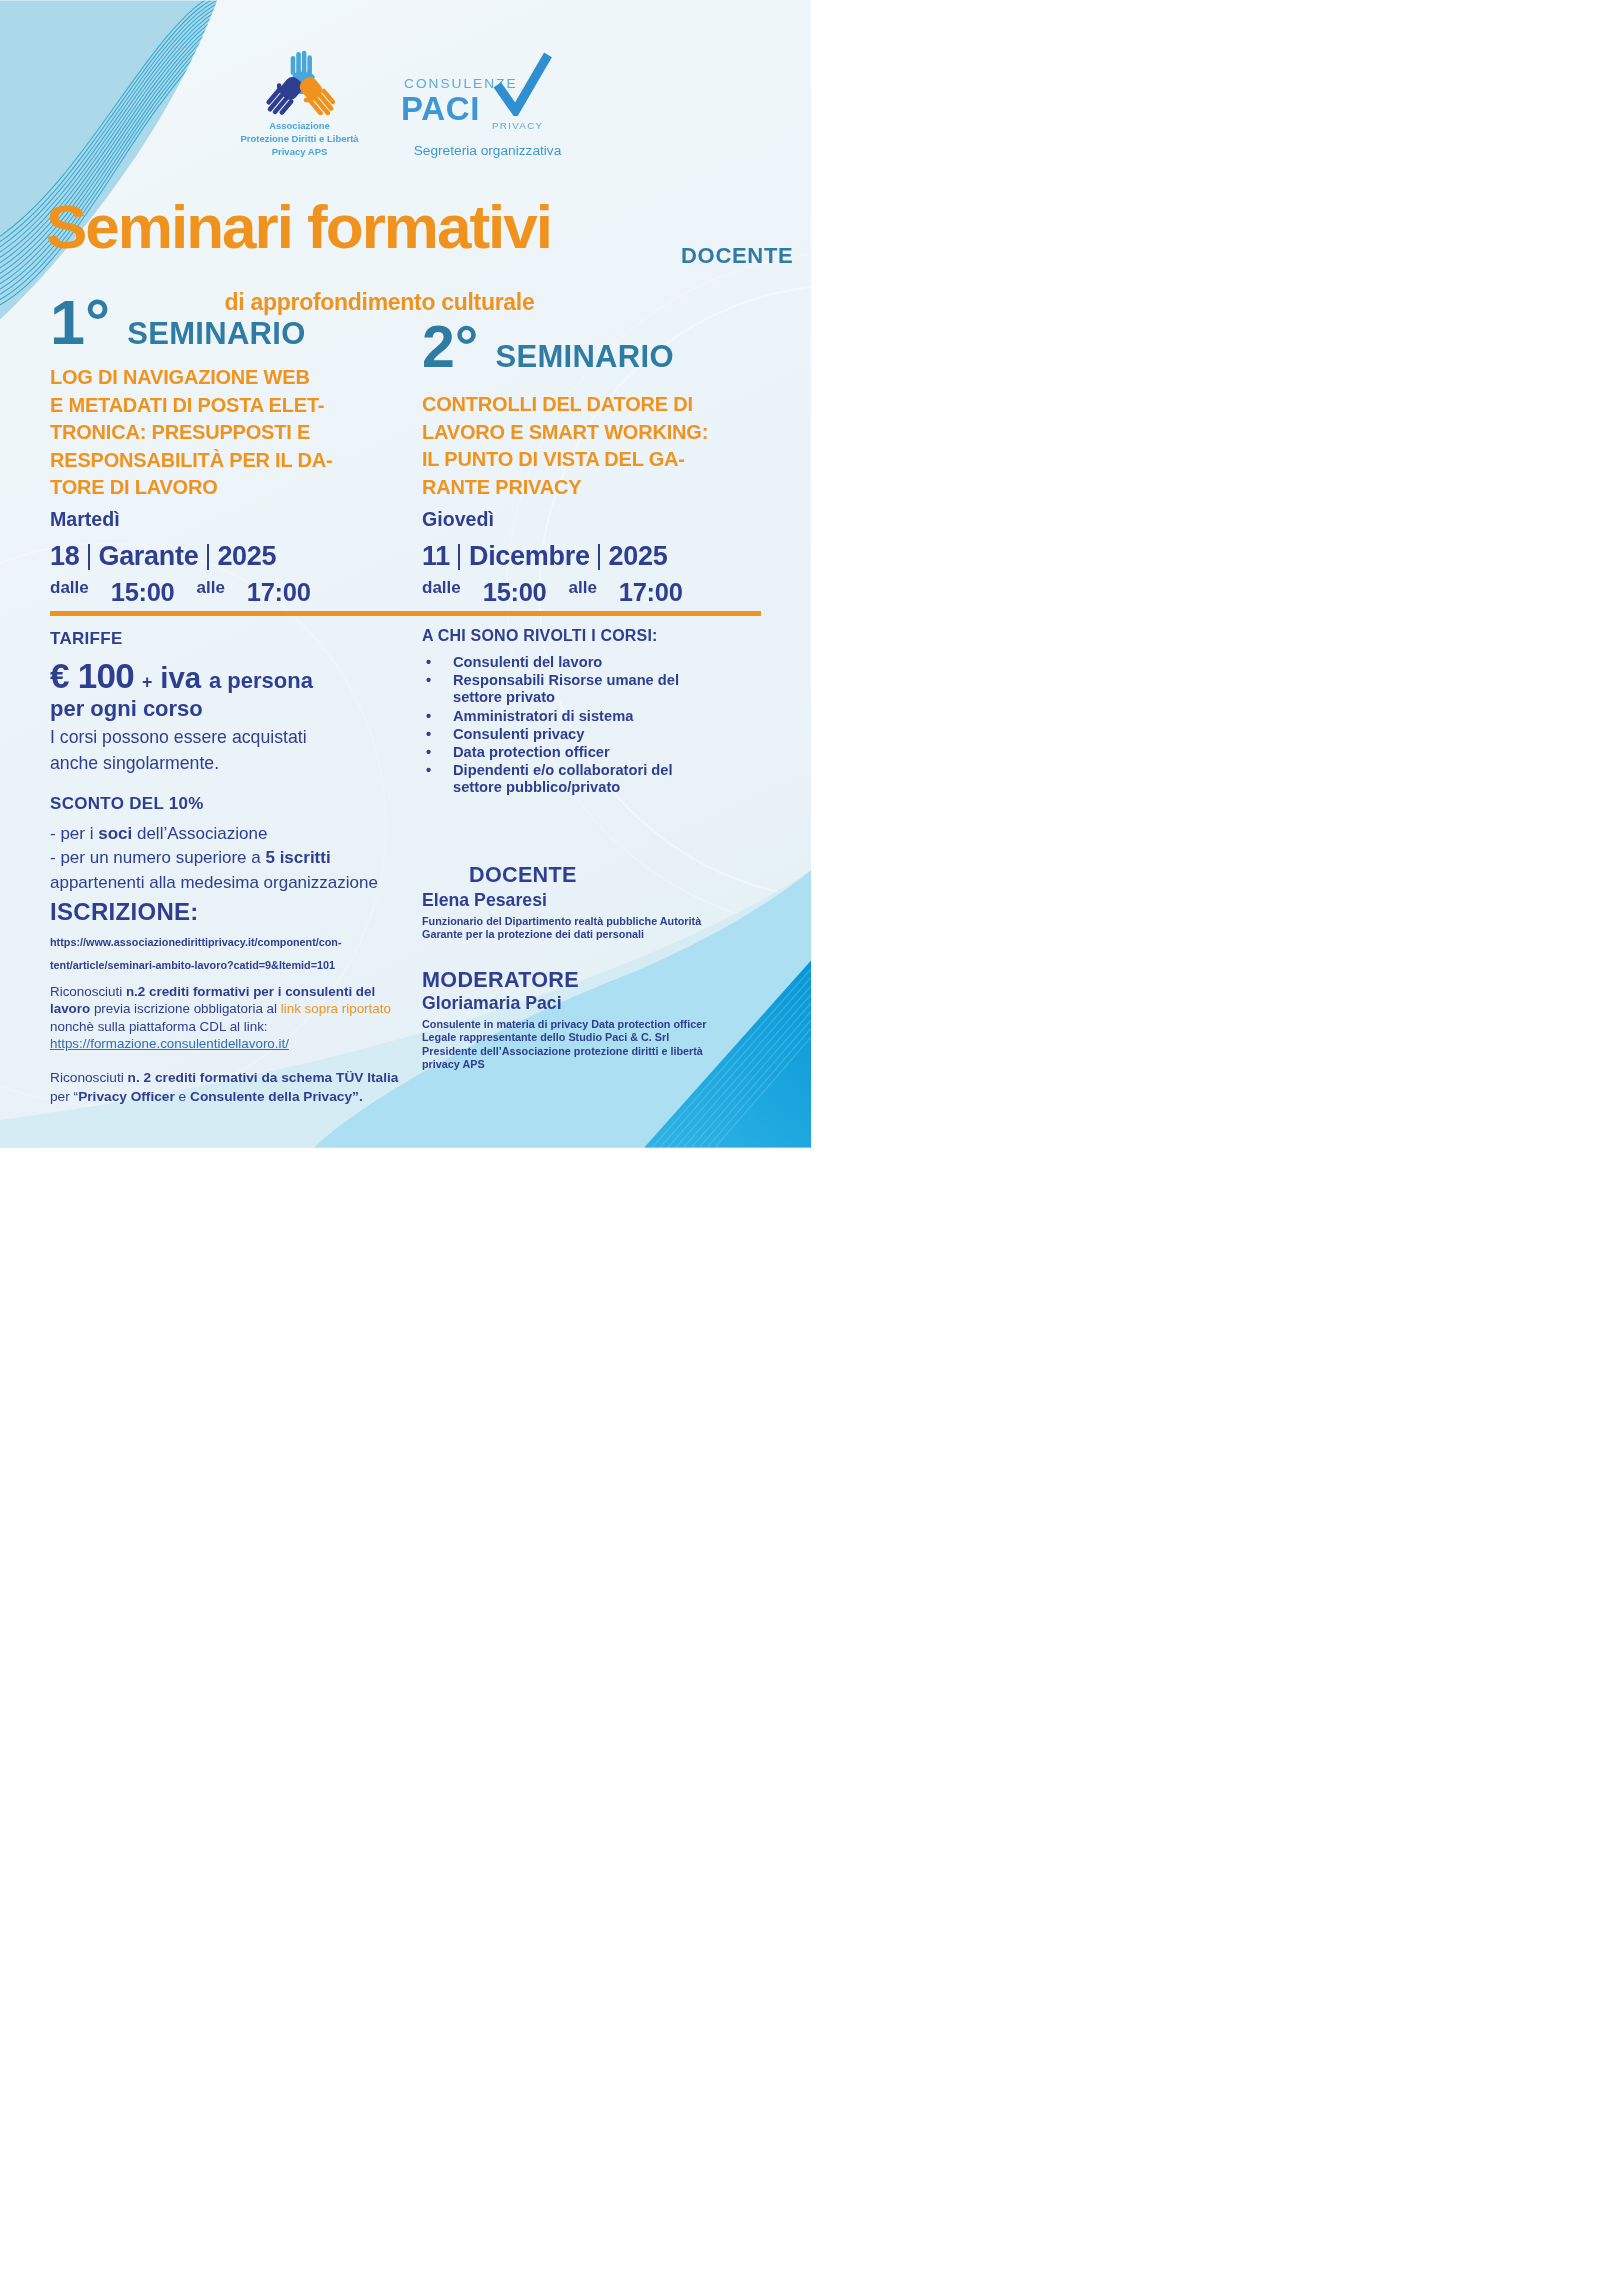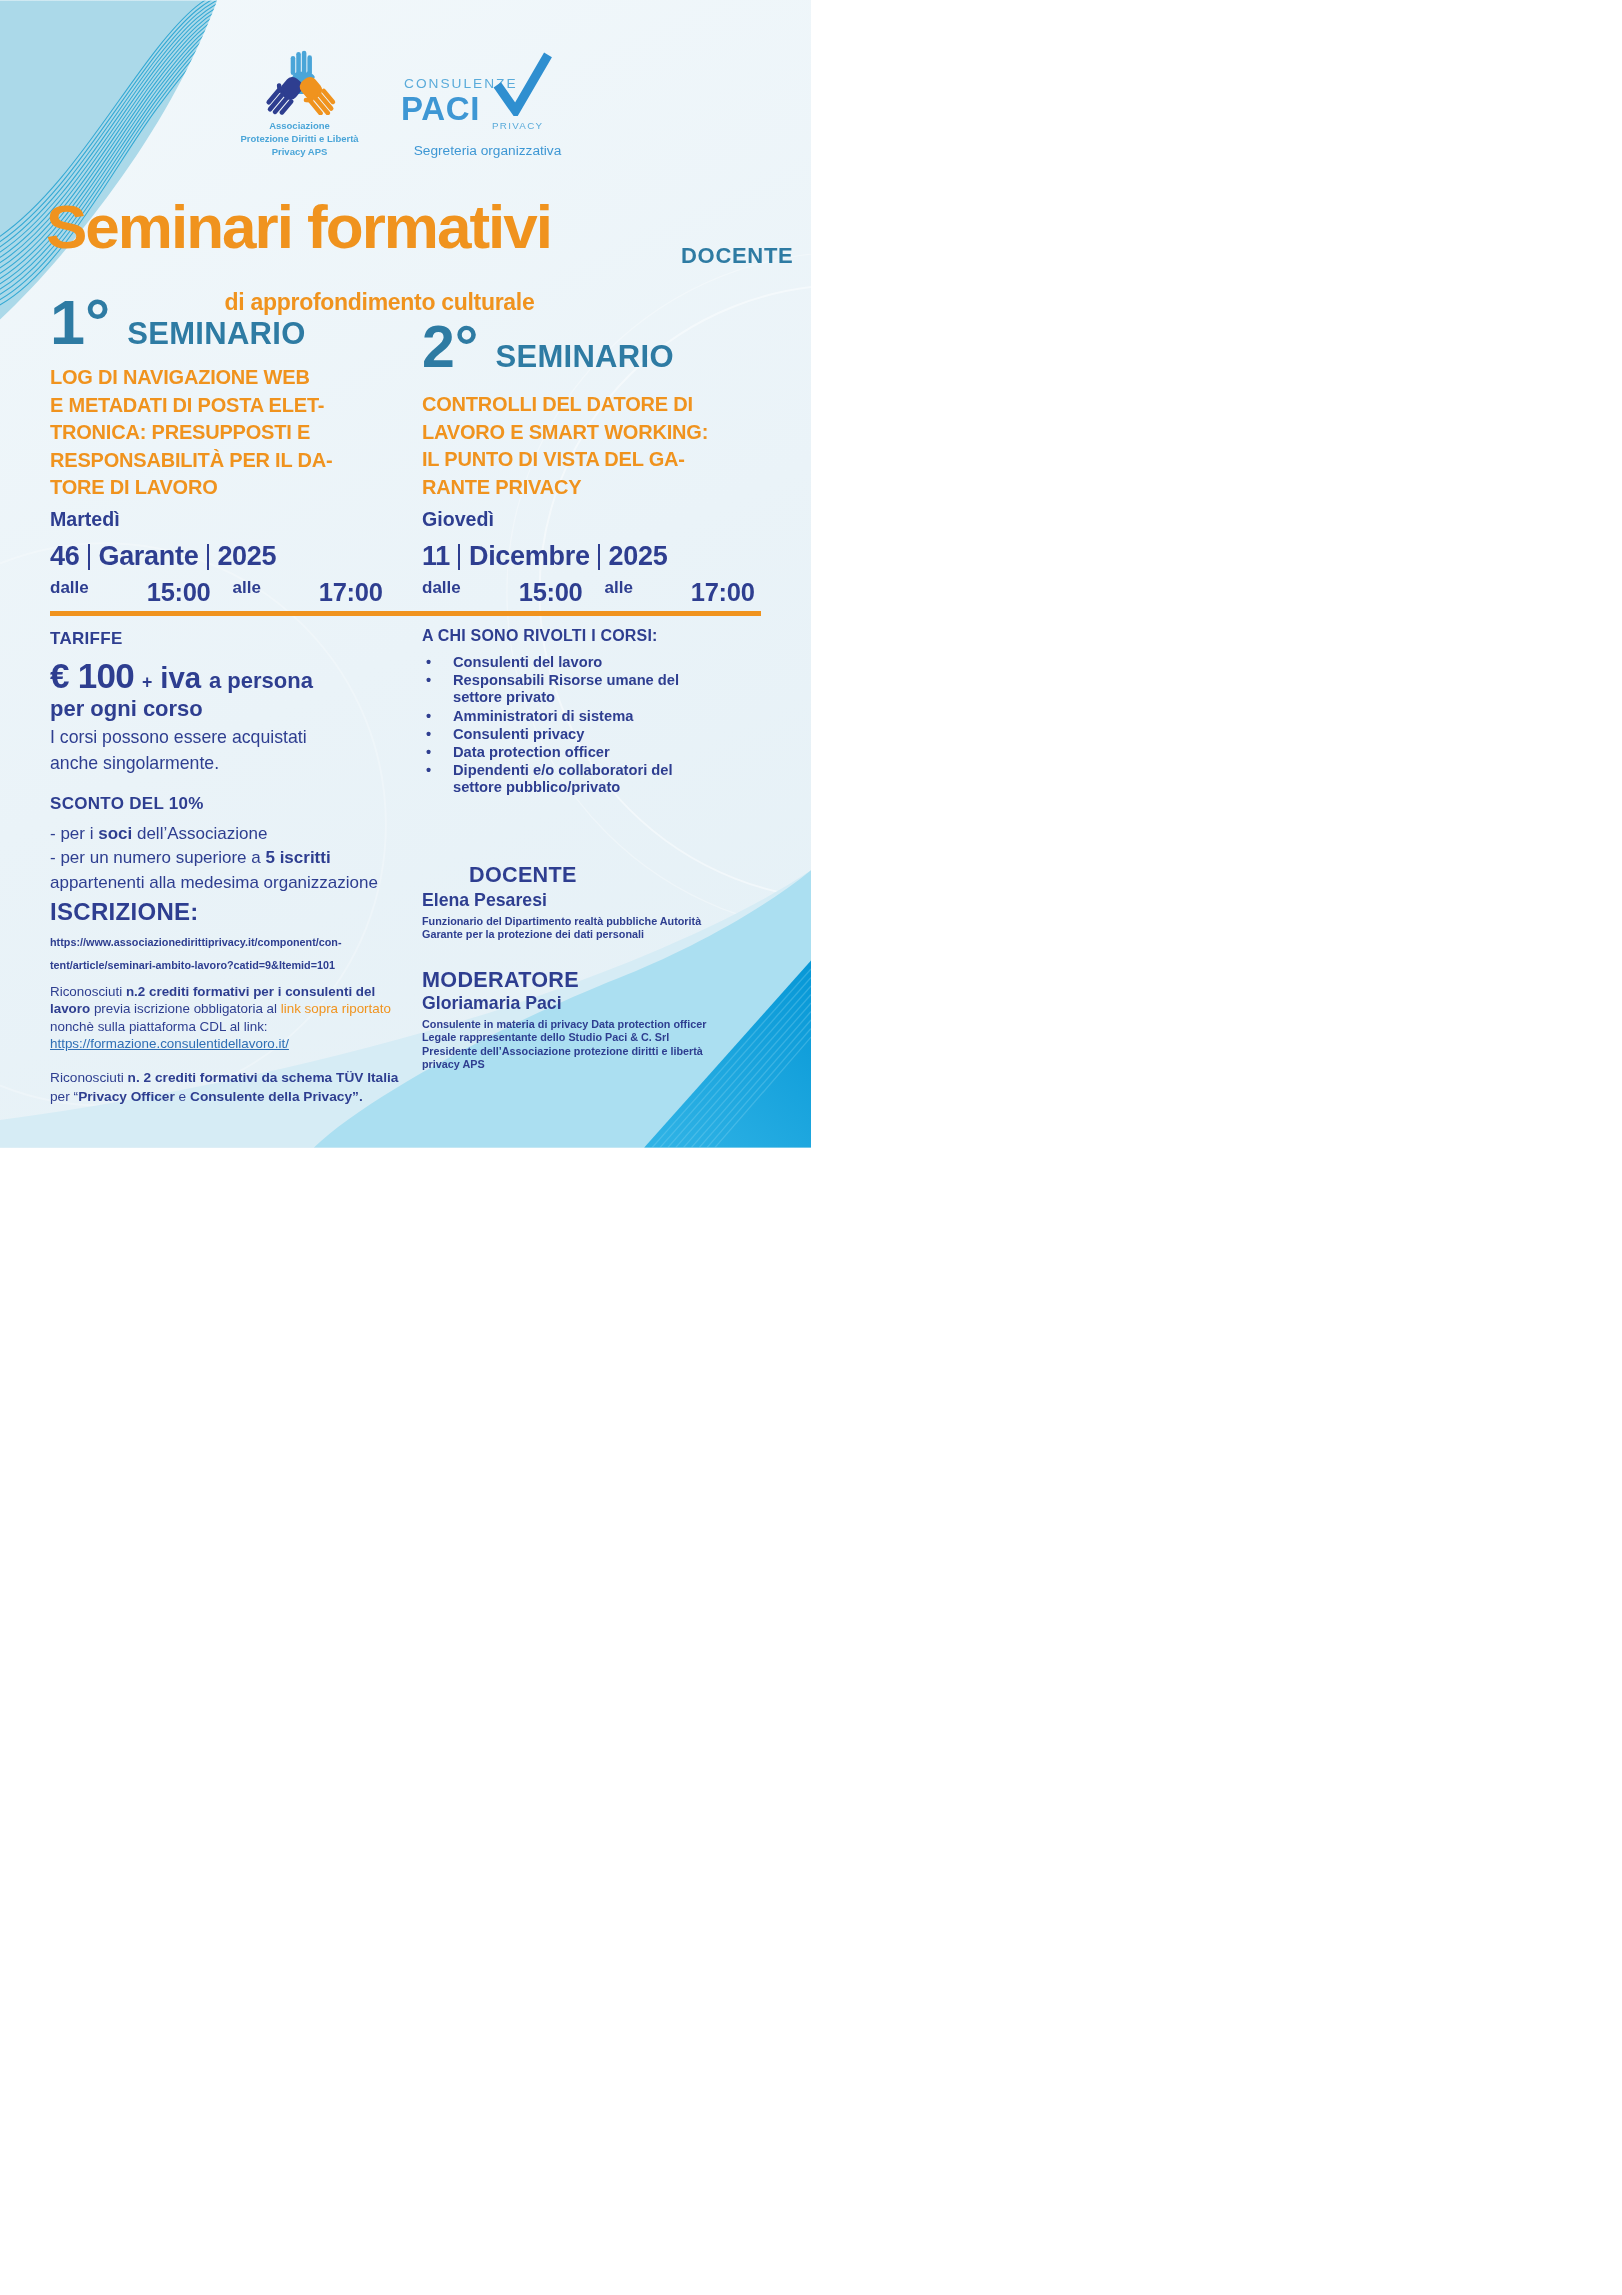--- a/index.html
+++ b/index.html
@@ -29,21 +29,21 @@
   .sem-num.n1{font-size:63px;}
   .sem-num.n2{font-size:59px;}
   .sem-label{font-size:31px;font-weight:bold;letter-spacing:0.3px;}
   .sem-title{font-size:20px;line-height:27.5px;font-weight:bold;color:var(--orange);letter-spacing:-0.2px;}
   .weekday{font-size:19.6px;font-weight:bold;color:var(--indigo);}
   .date-row{display:flex;align-items:baseline;color:var(--indigo);}
   .date-big{font-size:27px;font-weight:bold;letter-spacing:-0.3px;}
   .date-sep{width:2px;height:26px;background:var(--indigo);margin:0 8.5px;align-self:center;}
   .time-row{display:flex;align-items:flex-start;gap:22px;color:var(--indigo);}
   .time-word{font-size:17px;font-weight:bold;}
-  .time-big{font-size:25.5px;font-weight:bold;letter-spacing:-0.3px;margin-left:36px;}
+  .time-big{font-size:25.5px;font-weight:bold;letter-spacing:-0.3px;}
   .rule{position:absolute;background:var(--orange);}
   
   .h-small{font-size:17px;font-weight:bold;color:var(--indigo);letter-spacing:0.3px;}
   .price-row{display:flex;align-items:baseline;gap:7.9px;color:var(--indigo);}
   .price{font-size:35px;font-weight:bold;letter-spacing:-0.7px;}
   .plus{font-size:17.7px;font-weight:bold;}
   .iva{font-size:29.4px;font-weight:bold;}
   .apersona{font-size:22px;font-weight:bold;}
   .percorso{font-size:22px;font-weight:bold;color:var(--indigo);}
   .note{font-size:17.7px;line-height:25.5px;color:var(--indigo);}
@@ -150,21 +150,21 @@
   <div class="fg online" style="left:681px;top:243px;">DOCENTE</div>
   <div class="fg subtitle" style="left:85px;top:289px;">di approfondimento culturale</div>
 
   <div class="fg sem-head" style="left:50px;top:291px;">
     <span class="sem-num n1">1°</span>
     <span class="sem-label">SEMINARIO</span>
   </div>
   <div class="fg sem-title" style="left:50px;top:364px;">LOG DI NAVIGAZIONE WEB<br>E METADATI DI POSTA ELET-<br>TRONICA: PRESUPPOSTI E<br>RESPONSABILITÀ PER IL DA-<br>TORE DI LAVORO</div>
   <div class="fg weekday" style="left:50px;top:508px;">Martedì</div>
   <div class="fg date-row" style="left:50px;top:541px;">
-    <span class="date-big">46</span>
+    <span class="date-big">18</span>
     <span class="date-sep"></span>
     <span class="date-big">Garante</span>
     <span class="date-sep"></span>
     <span class="date-big">2025</span>
   </div>
   <div class="fg time-row" style="left:50px;top:578px;">
     <span class="time-word">dalle</span>
     <span class="time-big">15:00</span>
     <span class="time-word">alle</span>
     <span class="time-big">17:00</span>

